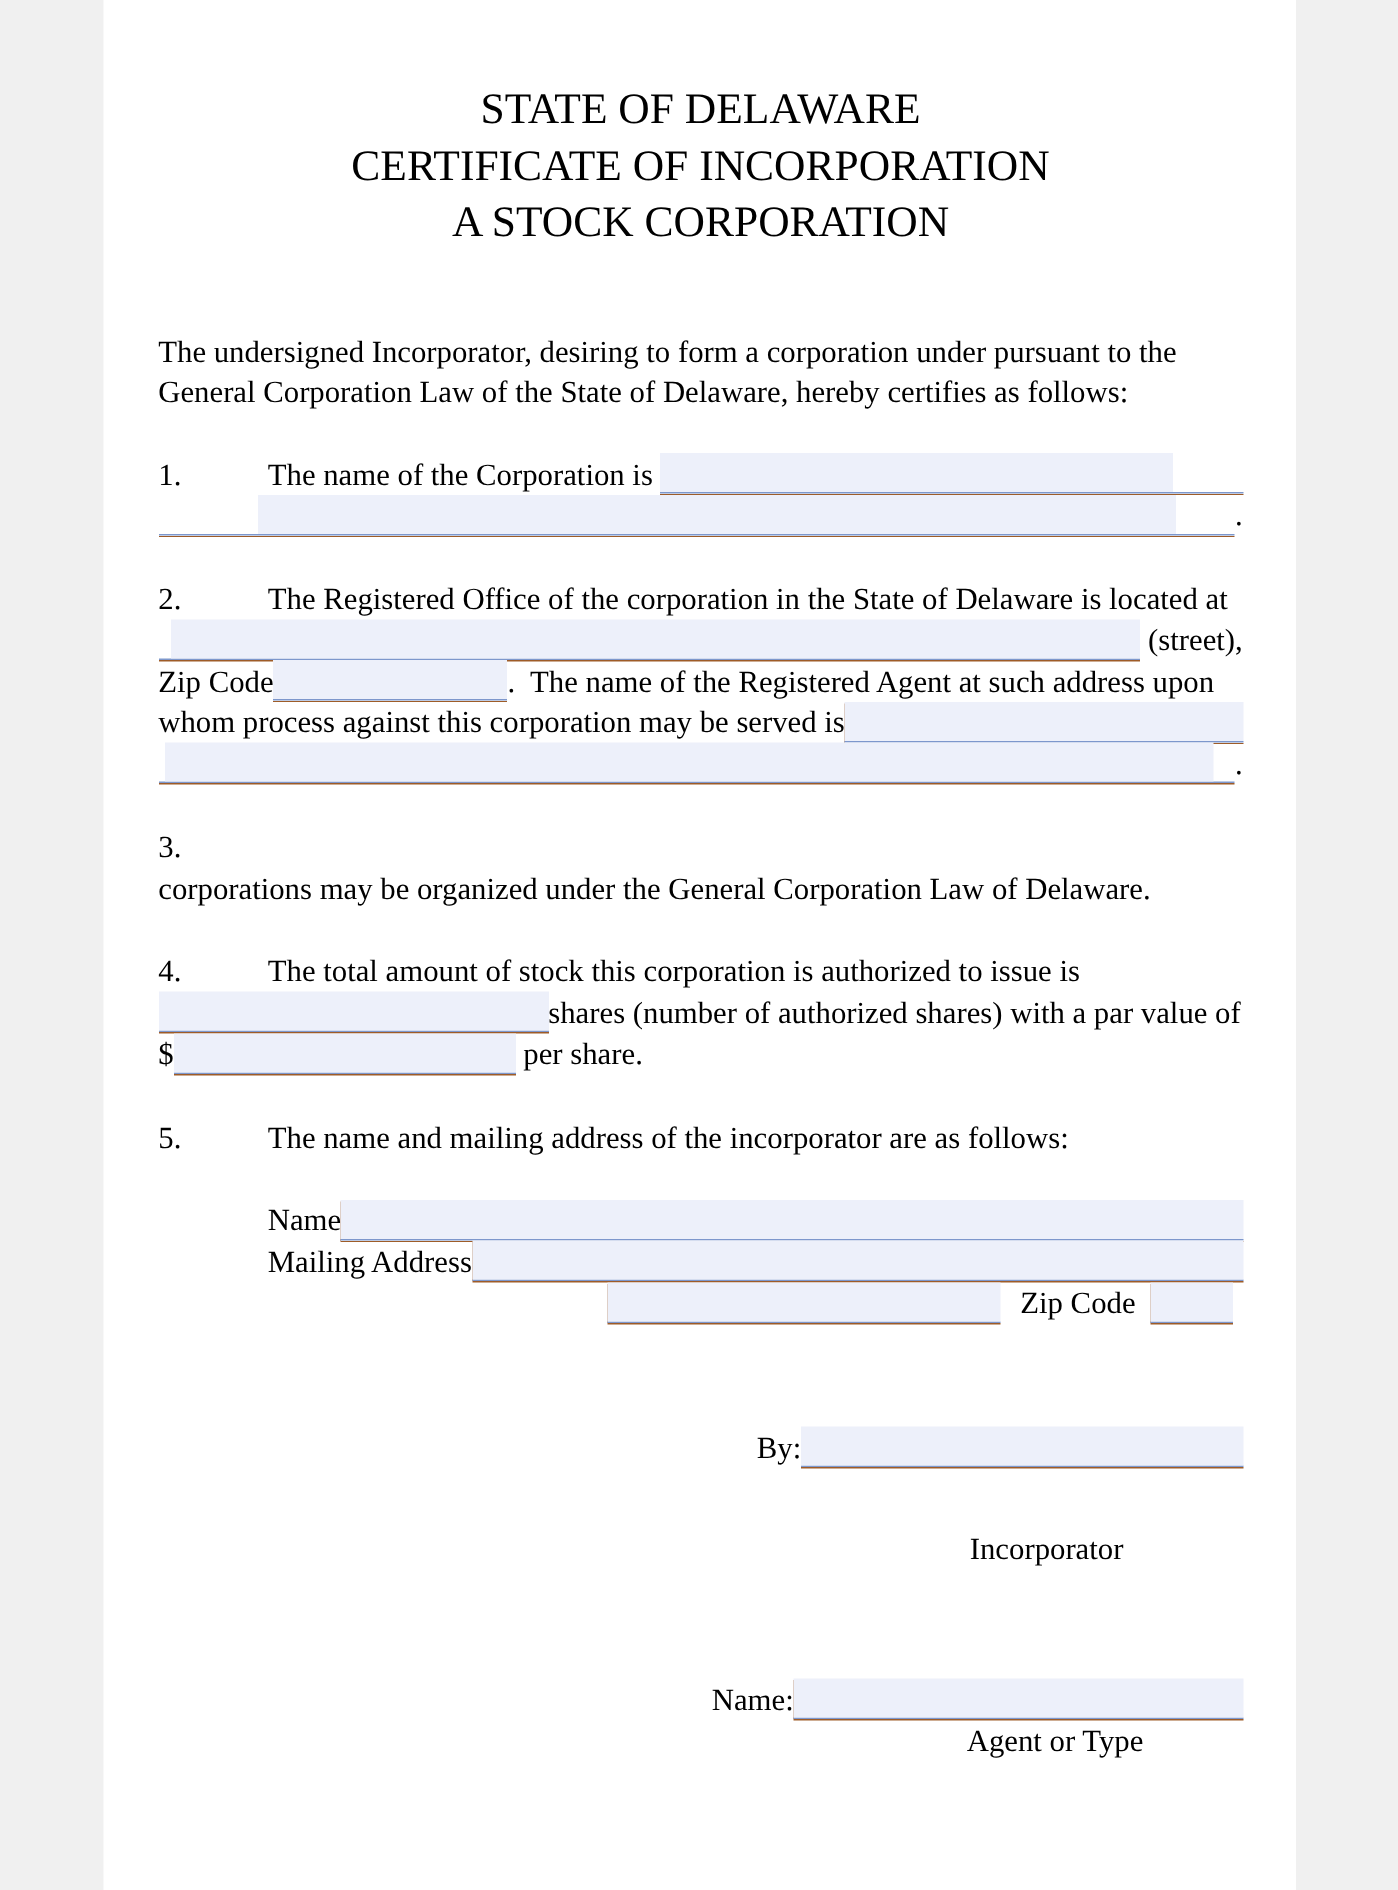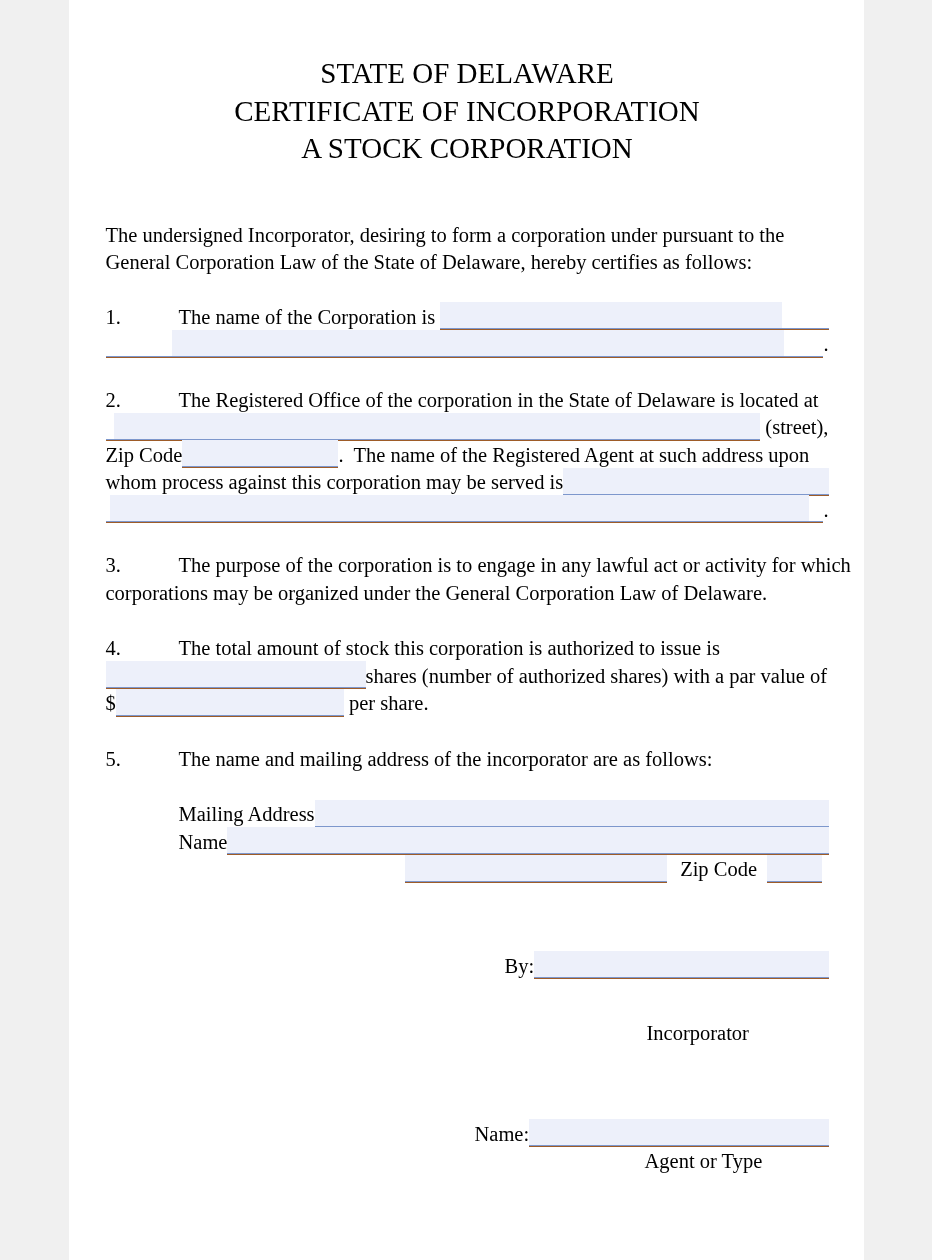--- a/index.html
+++ b/index.html
@@ -102,21 +102,20 @@
     </div>
     <div class="line">
       <span class="blank grow"><i class="hl" style="left:4px;right:14px"><span class="val"></span></i></span>
       <span>.</span>
     </div>
   </div>
 
   <div class="item">
     <div class="line">
       <span class="num">3.</span>
-      <span>The purpose of the corporation is to engage in any lawful act or activity for which</span>
     </div>
     <div class="line">
       <span>corporations may be organized under the General Corporation Law of Delaware.</span>
     </div>
   </div>
 
   <div class="item">
     <div class="line">
       <span class="num">4.</span>
       <span>The total amount of stock this corporation is authorized to issue is</span>
@@ -134,25 +133,25 @@
 
   <div class="item">
     <div class="line">
       <span class="num">5.</span>
       <span>The name and mailing address of the incorporator are as follows:</span>
     </div>
   </div>
 
   <div class="inc-block">
     <div class="line">
-      <span>Mailing Address</span>
+      <span>Name</span>
       <span class="blank grow"><i class="hl"><span class="val"></span></i></span>
     </div>
     <div class="line">
-      <span>Name</span>
+      <span>Mailing Address</span>
       <span class="blank grow"><i class="hl"><span class="val"></span></i></span>
     </div>
     <div class="line cont-line">
       <span class="blank" style="width:434px"><i class="hl"><span class="val"></span></i></span>
       <span class="zip2-label">Zip Code</span>
       <span class="blank" style="width:90px;margin-right:7px"><i class="hl"><span class="val"></span></i></span>
     </div>
   </div>
 
   <div class="line by-line">

